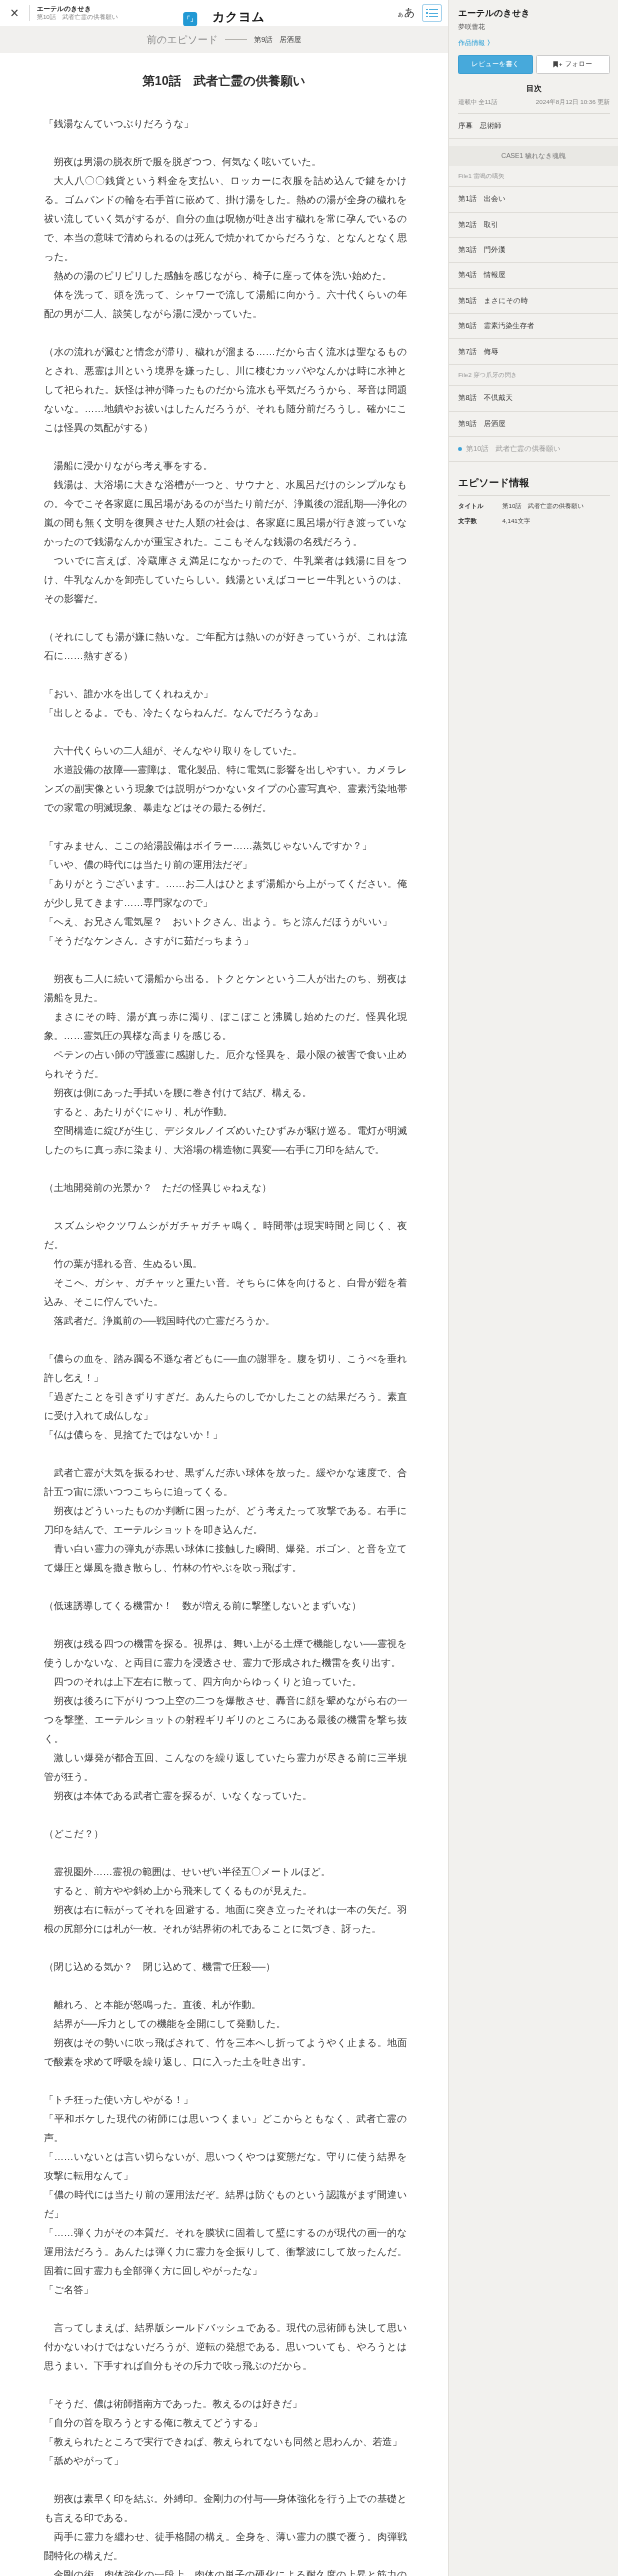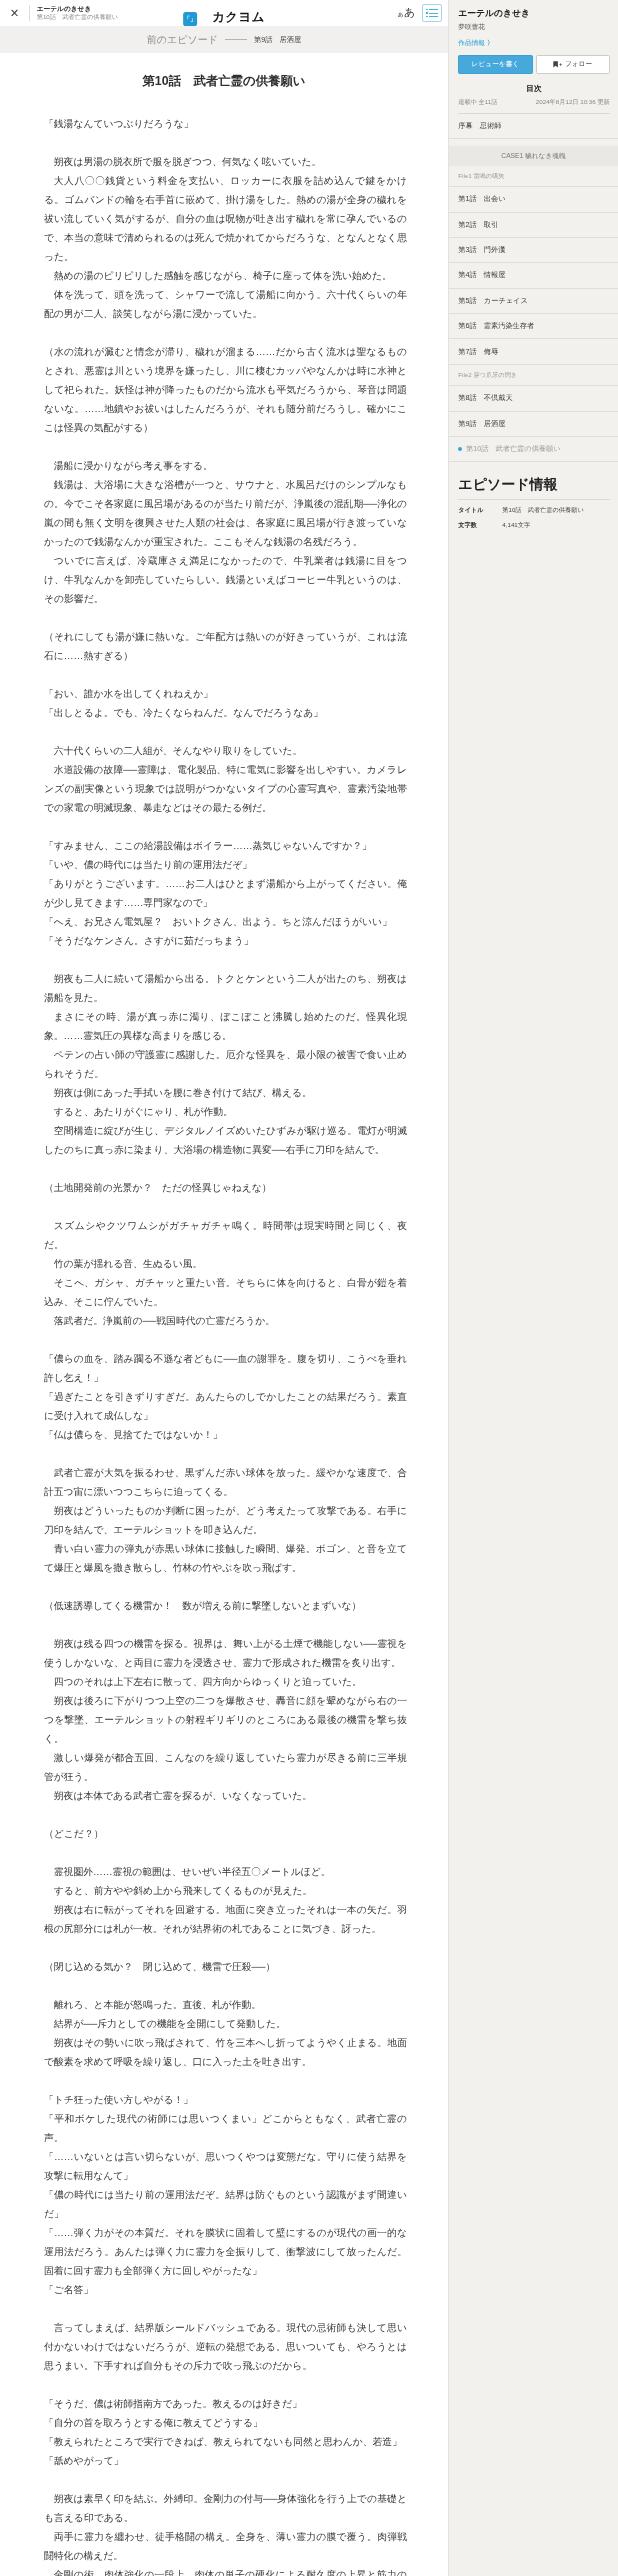--- a/index.html
+++ b/index.html
@@ -56,21 +56,21 @@
   .sb-meta{display:flex;justify-content:space-between;margin-top:4.1px;padding-bottom:6.2px;border-bottom:0.5px solid #dcdad5;}
   .sb-status{font-size:6.2px;color:#888;}
   .sb-updated{font-size:6.2px;color:#888;}
   .toc-list{margin:0 -8.2px 12px -9.3px;}
   .toc-ep{padding:7.2px 8.2px 7.2px 9.3px;font-size:7.2px;color:#3a3a3a;border-bottom:0.5px solid #dfddd8;cursor:pointer;
     display:flex;align-items:center;gap:3.6px;}
   .toc-ep.current{color:#9a9a9a;cursor:default;}
   .cur-dot{width:4.1px;height:4.1px;border-radius:50%;background:#3aa2d9;flex:0 0 auto;}
   .toc-case{margin-top:7.2px;padding:5.2px 0;background:#e9e8e4;text-align:center;font-size:6.7px;color:#777;}
   .toc-file{padding:6.2px 8.2px 5.2px 9.3px;font-size:6.2px;color:#999;border-bottom:0.5px solid #dfddd8;}
-  .ep-info-label{font-size:14px;font-weight:bold;color:#222;margin-top:13.4px;padding-bottom:5.2px;border-bottom:0.5px solid #dcdad5;}
+  .ep-info-label{font-size:10px;font-weight:bold;color:#222;margin-top:13.4px;padding-bottom:5.2px;border-bottom:0.5px solid #dcdad5;}
   .info-row{display:flex;margin-top:6.2px;}
   .info-row .k{width:44px;font-size:6.2px;font-weight:bold;color:#333;flex:0 0 auto;}
   .info-row .v{font-size:6.2px;color:#444;}
 </style>
 </head>
 <body>
 
 <div class="main-col">
   <div class="top-bar">
     <div class="close-btn">✕</div>
@@ -212,21 +212,21 @@
       <div class="toc-ep">
         <span>第2話　取引</span>
       </div>
       <div class="toc-ep">
         <span>第3話　門外漢</span>
       </div>
       <div class="toc-ep">
         <span>第4話　情報屋</span>
       </div>
       <div class="toc-ep">
-        <span>第5話　カーチェイス</span>
+        <span>第5話　まさにその時</span>
       </div>
       <div class="toc-ep">
         <span>第6話　霊素汚染生存者</span>
       </div>
       <div class="toc-ep">
         <span>第7話　侮辱</span>
       </div>
       <div class="toc-file"><span>File2 穿つ爪牙の閃き</span></div>
       <div class="toc-ep">
         <span>第8話　不倶戴天</span>

